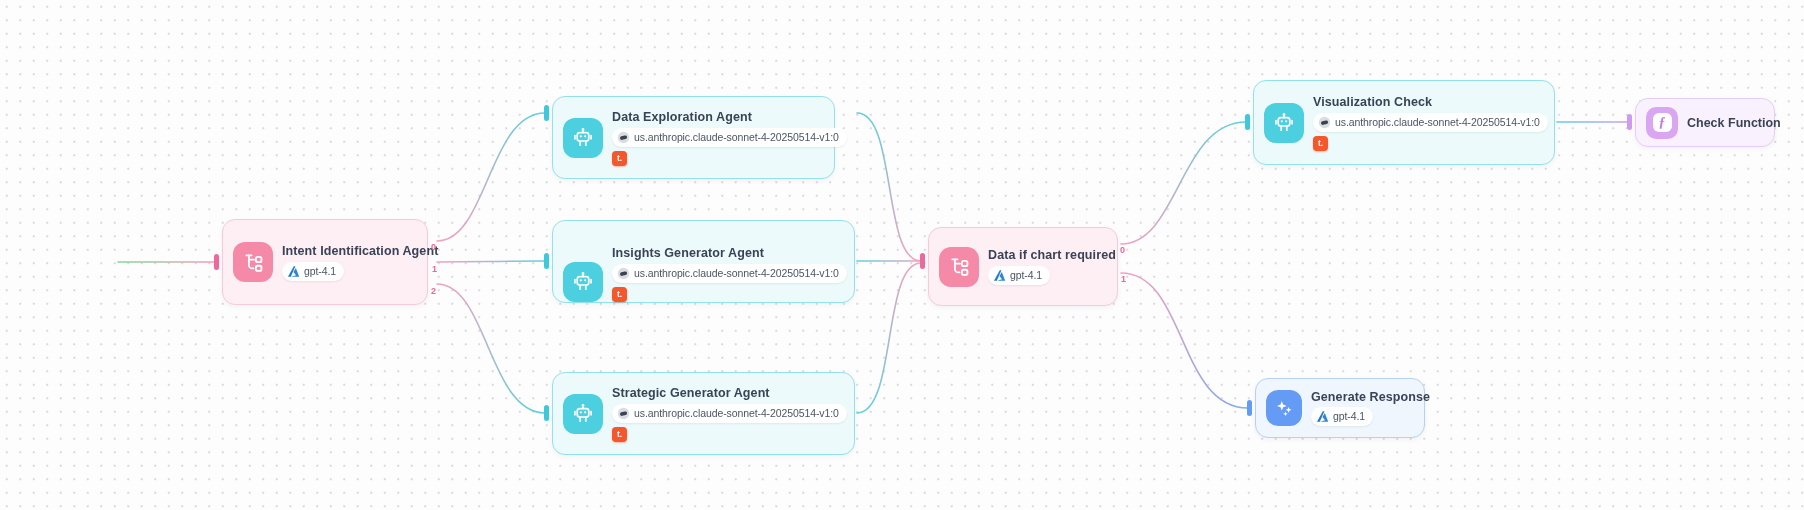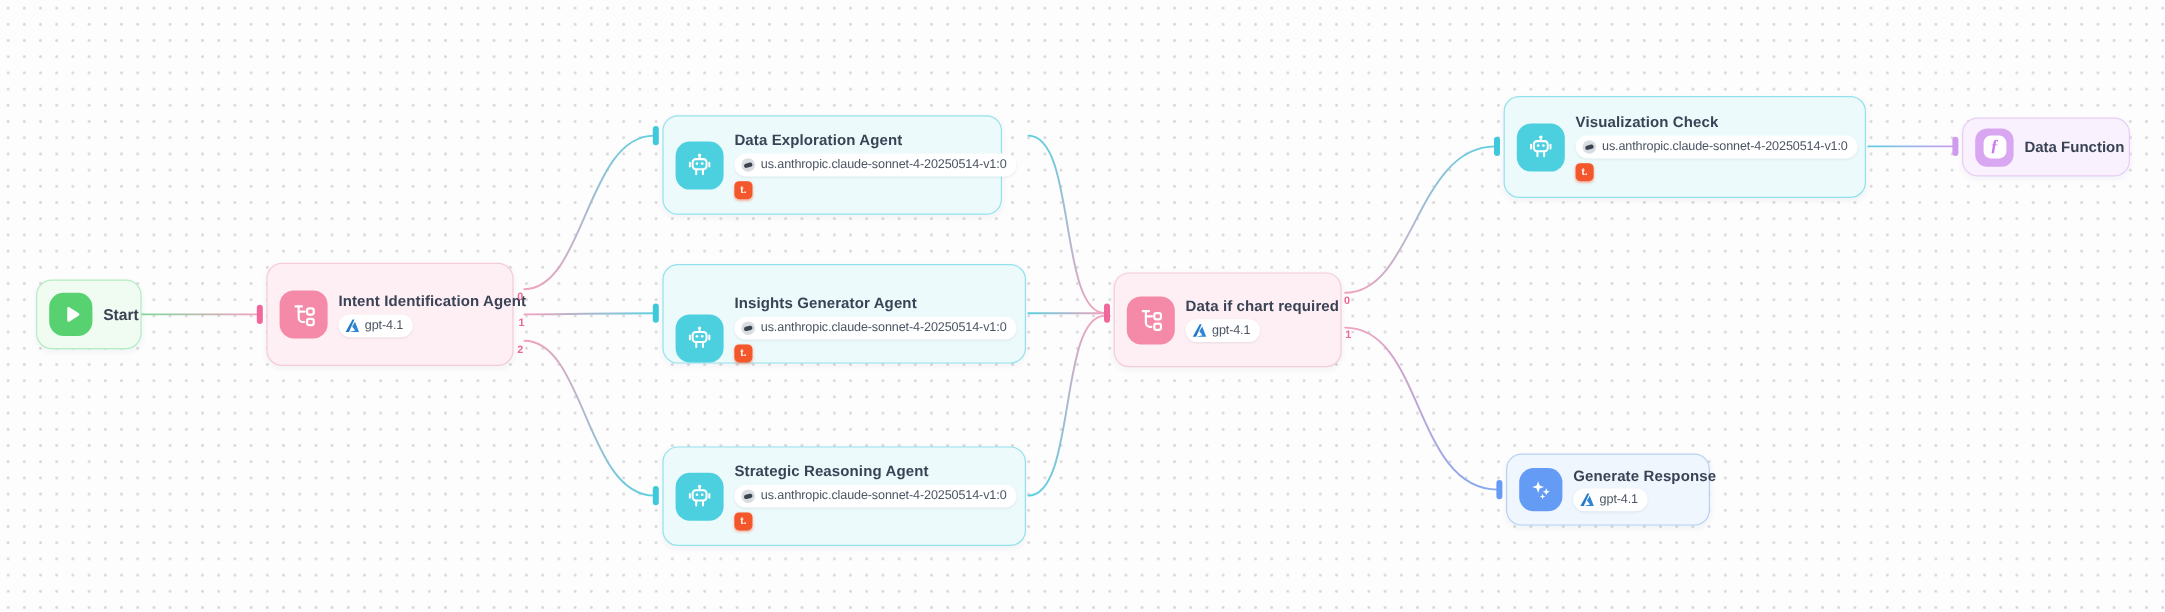--- a/index.html
+++ b/index.html
@@ -129,28 +129,20 @@
       <path d="M437 284 C487 284 489 413 545 413" stroke="url(#g4)"></path>
       <path d="M857 113 C897 113 882 261 921 261" stroke="url(#g5)"></path>
       <path d="M857 261 C889 261 889 261 921 261" stroke="url(#g6)"></path>
       <path d="M857 413 C897 413 882 263 921 263" stroke="url(#g7)"></path>
       <path d="M1121 244 C1178 244 1180 122 1246 122" stroke="url(#g8)"></path>
       <path d="M1121 273 C1186 273 1178 408 1248 408" stroke="url(#g9)"></path>
       <path d="M1557 122 L1628 122" stroke="url(#g10)"></path>
     </g>
   </svg>
 
-  <div class="node green" style="left:30px;top:233px;width:88px;height:58px;">
-    <div class="icon sz36 green-bg">
-      <svg viewBox="0 0 24 24" width="22" height="22">
-          <path d="M8.8 6.4v11.2c0 .9 1 1.5 1.8 1l8.7-5.6c.72-.47.72-1.53 0-2l-8.7-5.6c-.8-.5-1.8.06-1.8 1z" fill="#fff"></path>
-        </svg>
-    </div>
-    <div class="simple-label">Start</div>
-  </div>
 
   <div class="node pink" style="left:222px;top:219px;width:206px;height:86px;">
     <div class="icon sz40 pink-bg">
       <svg viewBox="0 0 24 24" width="23" height="23" fill="none" stroke="#fff" stroke-width="1.9" stroke-linecap="round" stroke-linejoin="round">
         <path d="M4.5 4.5h5.5"></path>
           <path d="M7.2 4.5v10a3.6 3.6 0 0 0 3.6 3.6h1.2"></path>
           <path d="M7.2 9h5.3"></path>
         <rect x="14.5" y="6.2" width="5.8" height="5.4" rx="1.8"></rect>
         <rect x="14.5" y="15.4" width="5.8" height="5.4" rx="1.8"></rect>
       </svg>
@@ -235,21 +227,21 @@
         <circle cx="12" cy="3.4" r="1.4" fill="#fff" stroke="none"></circle>
           <path d="M12 5v1.4"></path>
         <rect x="6.2" y="6.6" width="11.6" height="8.4" rx="2.6"></rect>
         <circle cx="9.8" cy="10.3" r="1.1" fill="#fff" stroke="none"></circle>
           <circle cx="14.2" cy="10.3" r="1.1" fill="#fff" stroke="none"></circle>
         <path d="M9.2 15.4v3.8M14.8 15.4v3.8"></path>
           <path d="M3.9 9.6v3.2M20.1 9.6v3.2"></path>
       </svg>
     </div>
     <div class="body">
-      <div class="title">Strategic Reasoning Agent</div>
+      <div class="title">Strategic Generator Agent</div>
       <div class="pill">
         <span>
             <svg viewBox="0 0 16 16" width="13" height="13">
               <circle cx="8" cy="8" r="7" fill="#d9dde2"></circle>
               <rect x="3.6" y="6" width="8.8" height="4.4" rx="2.2" transform="rotate(-14 8 8)" fill="#3b4350"></rect>
             </svg>
           </span>
         <span class="pname">us.anthropic.claude-sonnet-4-20250514-v1:0</span>
       </div>
       <div class="tbadge">t.</div>
@@ -309,21 +301,21 @@
       </div>
       <div class="tbadge">t.</div>
     </div>
   </div>
   <div class="handle cyan-h" style="left:1245px;top:114px;"></div>
 
   <div class="node purple" style="left:1635px;top:98px;width:140px;height:49px;">
     <div class="icon sz32 purple-bg">
       <div class="fn-inner">ƒ</div>
     </div>
-    <div class="simple-label" style="font-size:12.5px;">Data Function</div>
+    <div class="simple-label" style="font-size:12.5px;">Check Function</div>
   </div>
   <div class="handle purple-h" style="left:1627px;top:114px;"></div>
 
   <div class="node blue" style="left:1255px;top:378px;width:170px;height:60px;">
     <div class="icon sz36 blue-bg">
       <svg viewBox="0 0 24 24" width="22" height="22" fill="#fff">
         <path d="M9.6 4.4 11 8.3l3.9 1.4-3.9 1.4-1.4 3.9-1.4-3.9-3.9-1.4 3.9-1.4z"></path>
         <path d="M17 10.8l.9 2.3 2.3.9-2.3.9-.9 2.3-.9-2.3-2.3-.9 2.3-.9z"></path>
         <path d="M13.6 15.8l.7 1.8 1.8.7-1.8.7-.7 1.8-.7-1.8-1.8-.7 1.8-.7z"></path>
       </svg>

